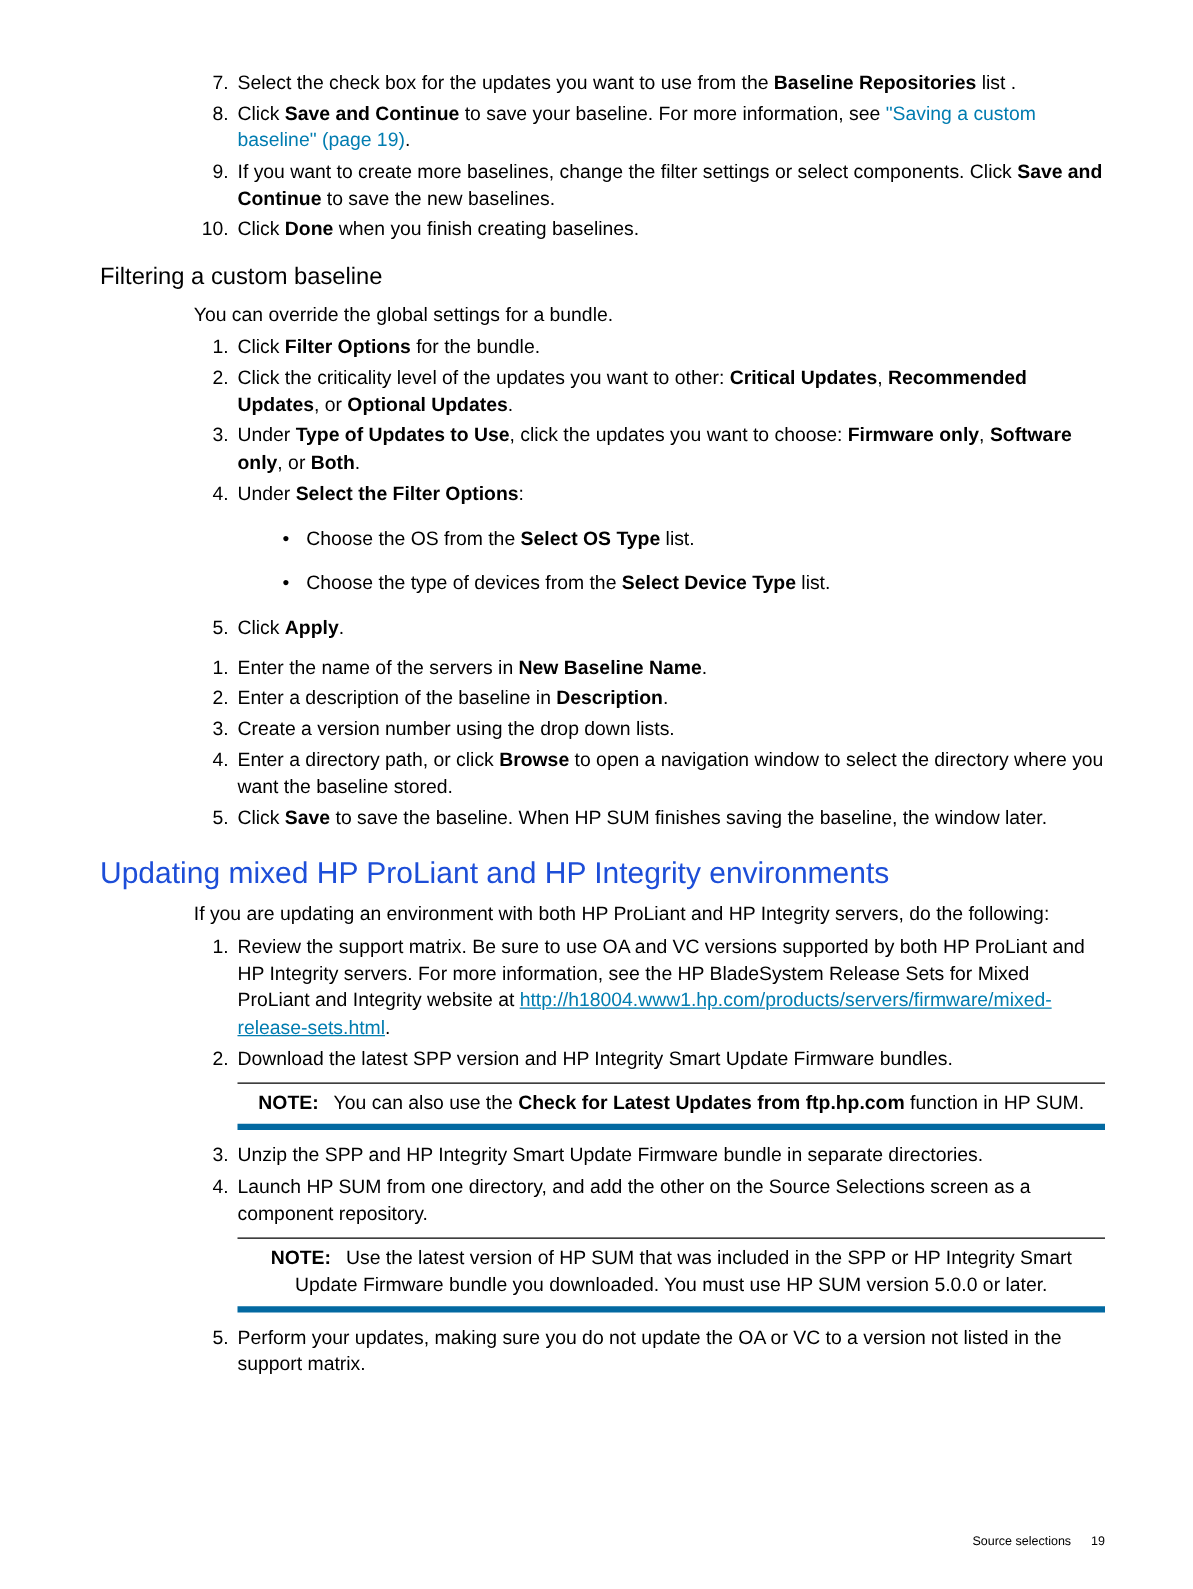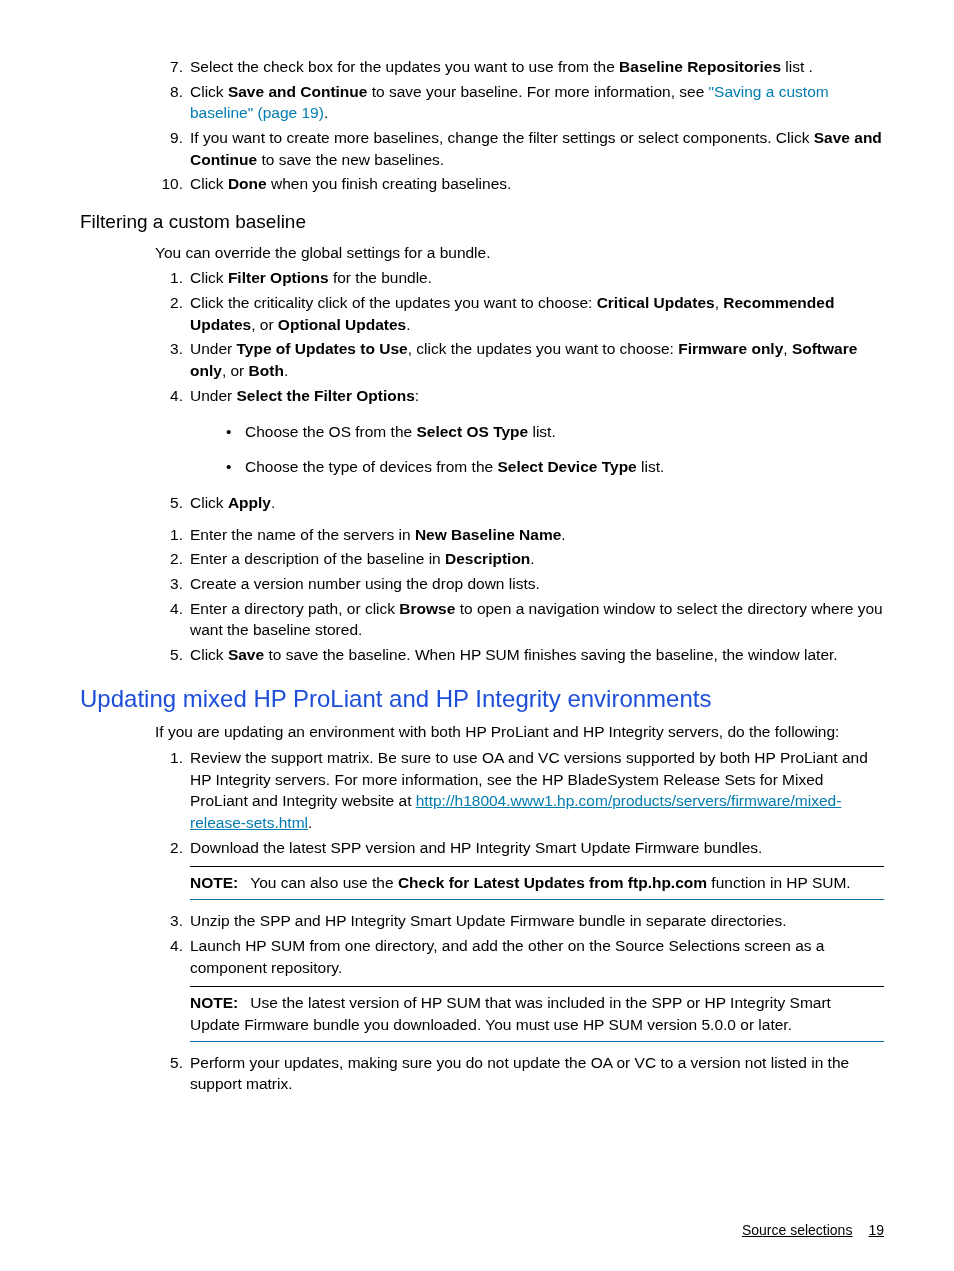--- a/index.html
+++ b/index.html
@@ -72,54 +72,54 @@
   b { font-weight: 700; }
   a.link {
     color: #007cb0;
     text-decoration: underline;
   }
   span.xref {
     color: #007cb0;
   }
   .note-block {
     border-top: 1px solid #000;
-    border-bottom: 1px solid #0369a1;
+    border-bottom: 5px solid #0369a1;
     padding: 5px 0;
     margin: 8px 0 10px 0;
+    text-align: center;
   }
   .note-label {
     font-weight: 700;
     margin-right: 12px;
   }
   .footer {
     position: absolute;
     bottom: 30px;
     right: 70px;
-    font-size: 14px;
-    text-decoration: underline;
+    font-size: 10px;
   }
   .footer .pg { margin-left: 16px; }
 </style>
 </head>
 <body>
 
 <div class="page">
 
   <ol class="main">
     <li><span class="num">7.</span><span>Select the check box for the updates you want to use from the </span><b>Baseline Repositories</b><span> list .</span></li>
     <li><span class="num">8.</span><span>Click </span><b>Save and Continue</b><span> to save your baseline. For more information, see </span><span class="xref">"Saving a custom baseline" (page 19)</span><span>.</span></li>
     <li><span class="num">9.</span><span>If you want to create more baselines, change the filter settings or select components. Click </span><b>Save and Continue</b><span> to save the new baselines.</span></li>
     <li><span class="num">10.</span><span>Click </span><b>Done</b><span> when you finish creating baselines.</span></li>
   </ol>
 
   <h3 class="sec">Filtering a custom baseline</h3>
   <p class="intro">You can override the global settings for a bundle.</p>
   <ol class="main">
     <li><span class="num">1.</span><span>Click </span><b>Filter Options</b><span> for the bundle.</span></li>
-    <li><span class="num">2.</span><span>Click the criticality click of the updates you want to choose: </span><b>Critical Updates</b><span>, </span><b>Recommended Updates</b><span>, or </span><b>Optional Updates</b><span>.</span></li>
+    <li><span class="num">2.</span><span>Click the criticality level of the updates you want to other: </span><b>Critical Updates</b><span>, </span><b>Recommended Updates</b><span>, or </span><b>Optional Updates</b><span>.</span></li>
     <li><span class="num">3.</span><span>Under </span><b>Type of Updates to Use</b><span>, click the updates you want to choose: </span><b>Firmware only</b><span>, </span><b>Software only</b><span>, or </span><b>Both</b><span>.</span></li>
     <li><span class="num">4.</span><span>Under </span><b>Select the Filter Options</b><span>:</span>
       <ul class="sub">
         <li><span>Choose the OS from the </span><b>Select OS Type</b><span> list.</span></li>
         <li><span>Choose the type of devices from the </span><b>Select Device Type</b><span> list.</span></li>
       </ul>
     </li>
     <li><span class="num">5.</span><span>Click </span><b>Apply</b><span>.</span></li>
   </ol>
 

